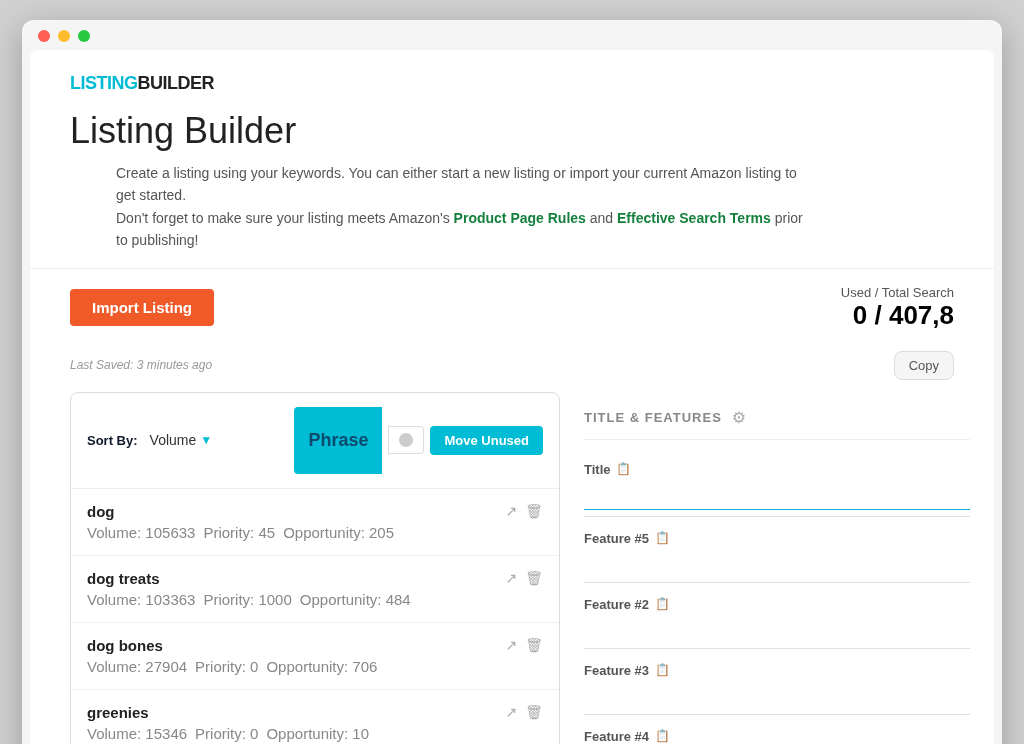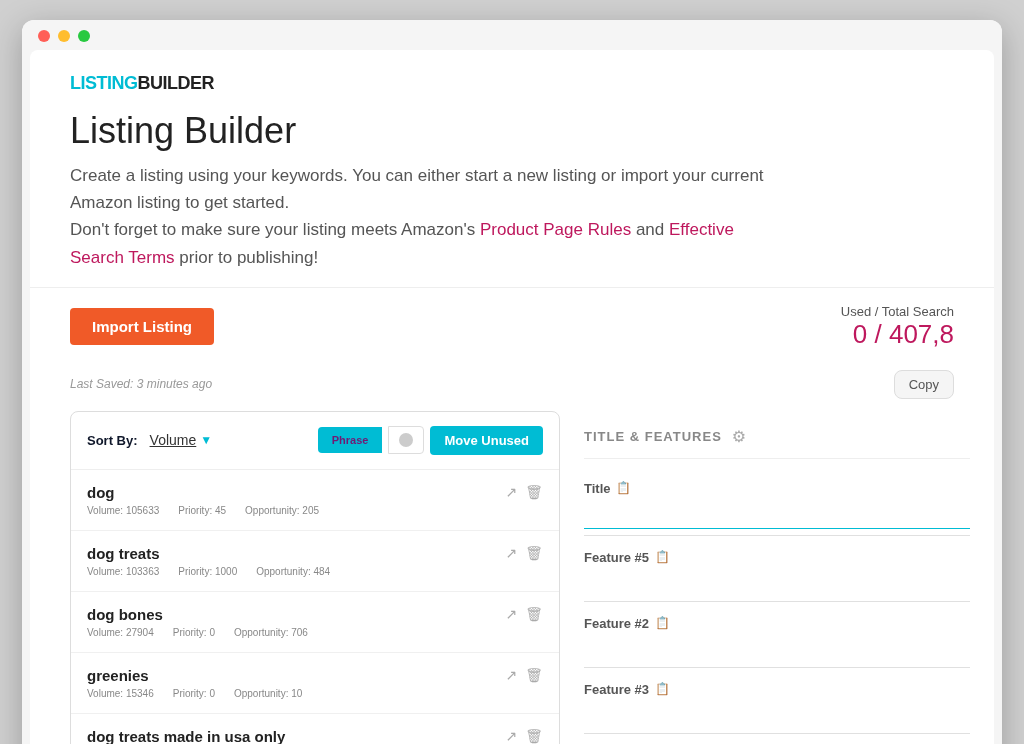--- a/index.html
+++ b/index.html
@@ -72,29 +72,30 @@
       flex-direction: row;
       text-align: center;
     }
     .page-title {
       font-size: 36px;
       font-weight: 300;
       color: #222;
       margin-bottom: 10px;
     }
     .page-description {
-      font-size: 17px;
+      font-size: 14px;
       color: #555;
       line-height: 1.6;
       max-width: 700px;
+      margin-left: 46px;
     }
     .page-description a {
-      color: #be185d;
+      color: #15803d;
       text-decoration: none;
-      font-weight: 400;
+      font-weight: 700;
     }
 
     
     .toolbar {
       padding: 16px 40px;
       display: flex;
       align-items: center;
       justify-content: space-between;
     }
     .import-btn {
@@ -107,22 +108,22 @@
       font-weight: 600;
       cursor: pointer;
     }
     .used-total {
       text-align: right;
       font-size: 13px;
       color: #555;
     }
     .used-total .big-num {
       font-size: 26px;
-      font-weight: 400;
-      color: #be185d;
+      font-weight: 700;
+      color: #000000;
       display: block;
     }
 
     
     .last-saved-bar {
       padding: 4px 40px 12px 40px;
       display: flex;
       align-items: center;
       justify-content: space-between;
     }
@@ -171,39 +172,38 @@
     }
     .sort-select-wrapper {
       display: flex;
       align-items: center;
       gap: 4px;
       cursor: pointer;
     }
     .sort-select-text {
       font-size: 14px;
       color: #333;
-      text-decoration: underline;
     }
     .sort-chevron {
       color: #00bcd4;
       font-size: 12px;
     }
     .phrase-toggle {
       margin-left: auto;
       display: flex;
       align-items: center;
       gap: 6px;
     }
     .phrase-btn {
       background: #00bcd4;
-      color: #701a75;
+      color: #0c4a6e;
       border: none;
       border-radius: 4px 0 0 4px;
-      padding: 7px 14px;
-      font-size: 11px;
+      padding: 23px 14px;
+      font-size: 18px;
       font-weight: 600;
       cursor: pointer;
     }
     .toggle-switch {
       width: 36px;
       height: 28px;
       background: #fff;
       border: 1px solid #ddd;
       border-radius: 0 4px 4px 0;
       display: flex;
@@ -238,24 +238,24 @@
       position: relative;
     }
     .keyword-item:last-child { border-bottom: none; }
     .keyword-name {
       font-size: 15px;
       font-weight: 600;
       color: #222;
       margin-bottom: 4px;
     }
     .keyword-meta {
-      font-size: 10px;
+      font-size: 15px;
       color: #888;
       display: flex;
-      gap: 19px;
+      gap: 8px;
     }
     .keyword-actions {
       position: absolute;
       right: 16px;
       top: 14px;
       display: flex;
       gap: 8px;
     }
     .action-icon {
       color: #aaa;

